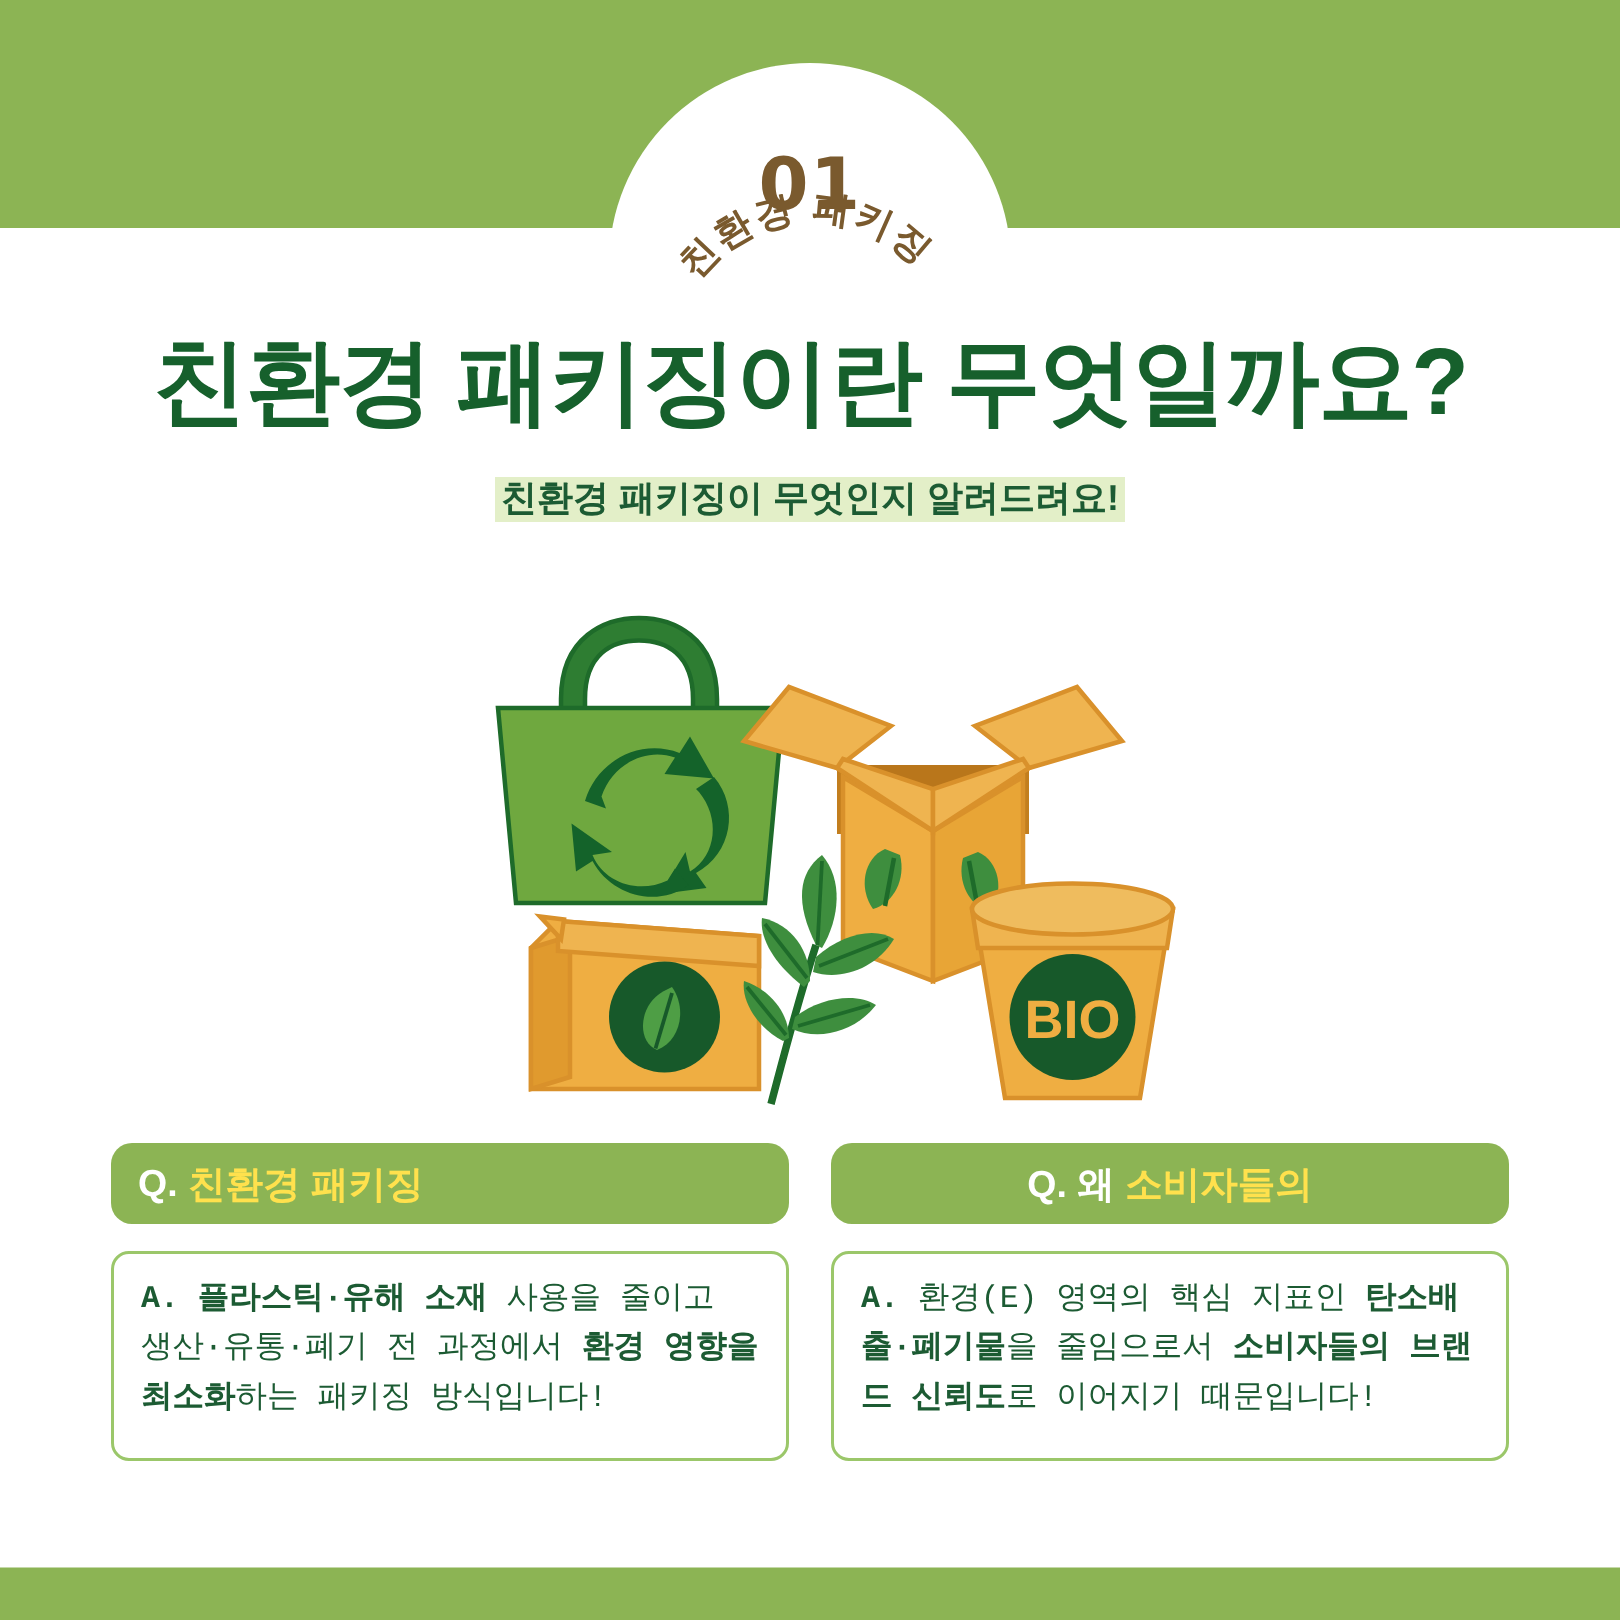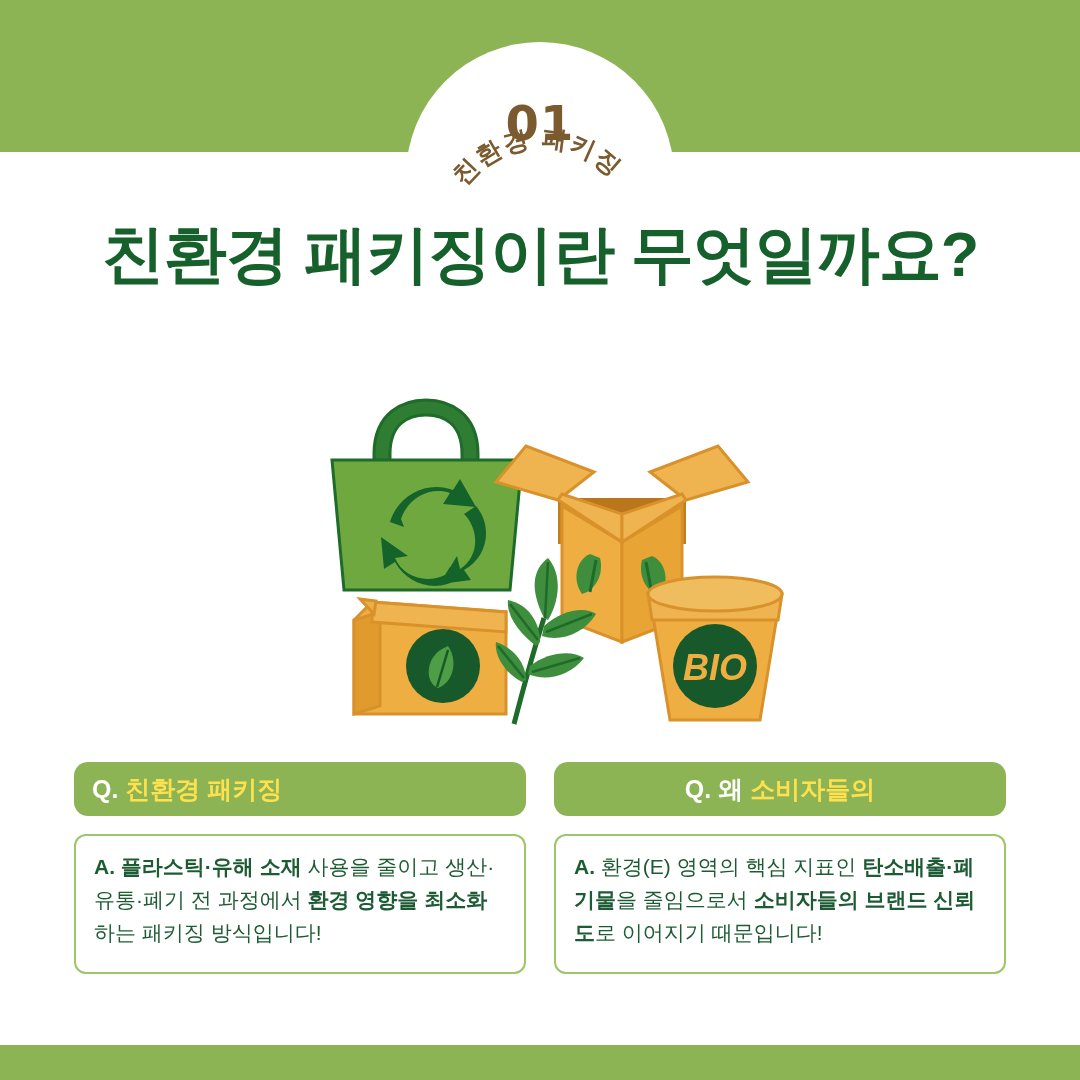--- a/index.html
+++ b/index.html
@@ -72,23 +72,22 @@
     font-size:24px; font-weight:bold; color:#1C5B33;
     line-height:34px; display:inline-block; margin-top:6px;
   }
   .sub-l2 span.hl{
     background:#E3EFC8;
     padding:1px 4px 2px 4px;
   }
 
   
   .illus{
-    position:absolute; left:300px; top:394px; width:520px; height:345px;
+    position:absolute; left:300px; top:406px; width:520px; height:345px;
     z-index:5;
-    font-style:italic;
   }
 
   
   .qa-wrap{
     position:absolute; left:0; top:762px; width:1080px; height:230px;
     z-index:6;
   }
   .col{ position:absolute; top:0; width:452px; }
   .col.left{ left:74px; }
   .col.right{ left:554px; }
@@ -108,20 +107,21 @@
     margin-top:18px;
     min-height:140px;
     border:2px solid #9BC76A;
     border-radius:12px;
     background:#ffffff;
     padding:14px 16px 16px 18px;
   }
   .atext{
     font-size:21px; line-height:33px;
     color:#1C5B33;
+    font-family:Liberation Mono, monospace;
   }
   .atext b{ font-weight:bold; }
   .atext .lbl{ font-weight:bold; }
 </style>
 </head>
 <body>
 
 <div class="band-top"></div>
 <div class="band-bottom"></div>
 
@@ -132,20 +132,21 @@
   </defs>
   <text text-anchor="middle">
     <textPath href="#arcpath" startOffset="50%">친환경 패키징</textPath>
   </text>
 </svg>
 <div class="badge-num">01</div>
 
 <div class="title">친환경 패키징이란 무엇일까요?</div>
 
 <div class="subtitle">
+  <span class="sub-l2"><span class="hl">친환경 패키징이 무엇인지 알려드려요!</span></span>
 </div>
 
 <div class="illus">
   <svg viewBox="0 0 520 345" width="520" height="345">
 
     <g>
       <path d="M74 60 C74 18, 104 6, 126 6 C148 6, 178 18, 178 60 L178 72 L162 72 L162 60
                C162 30, 144 21, 126 21 C108 21, 90 30, 90 60 L90 72 L74 72 Z" fill="#2E7D32" stroke="#1E6B2A" stroke-width="3"></path>
       <path d="M32 66 L222 66 L210 196 L44 196 Z" fill="#6FA83F" stroke="#1E6B2A" stroke-width="3"></path>
 

